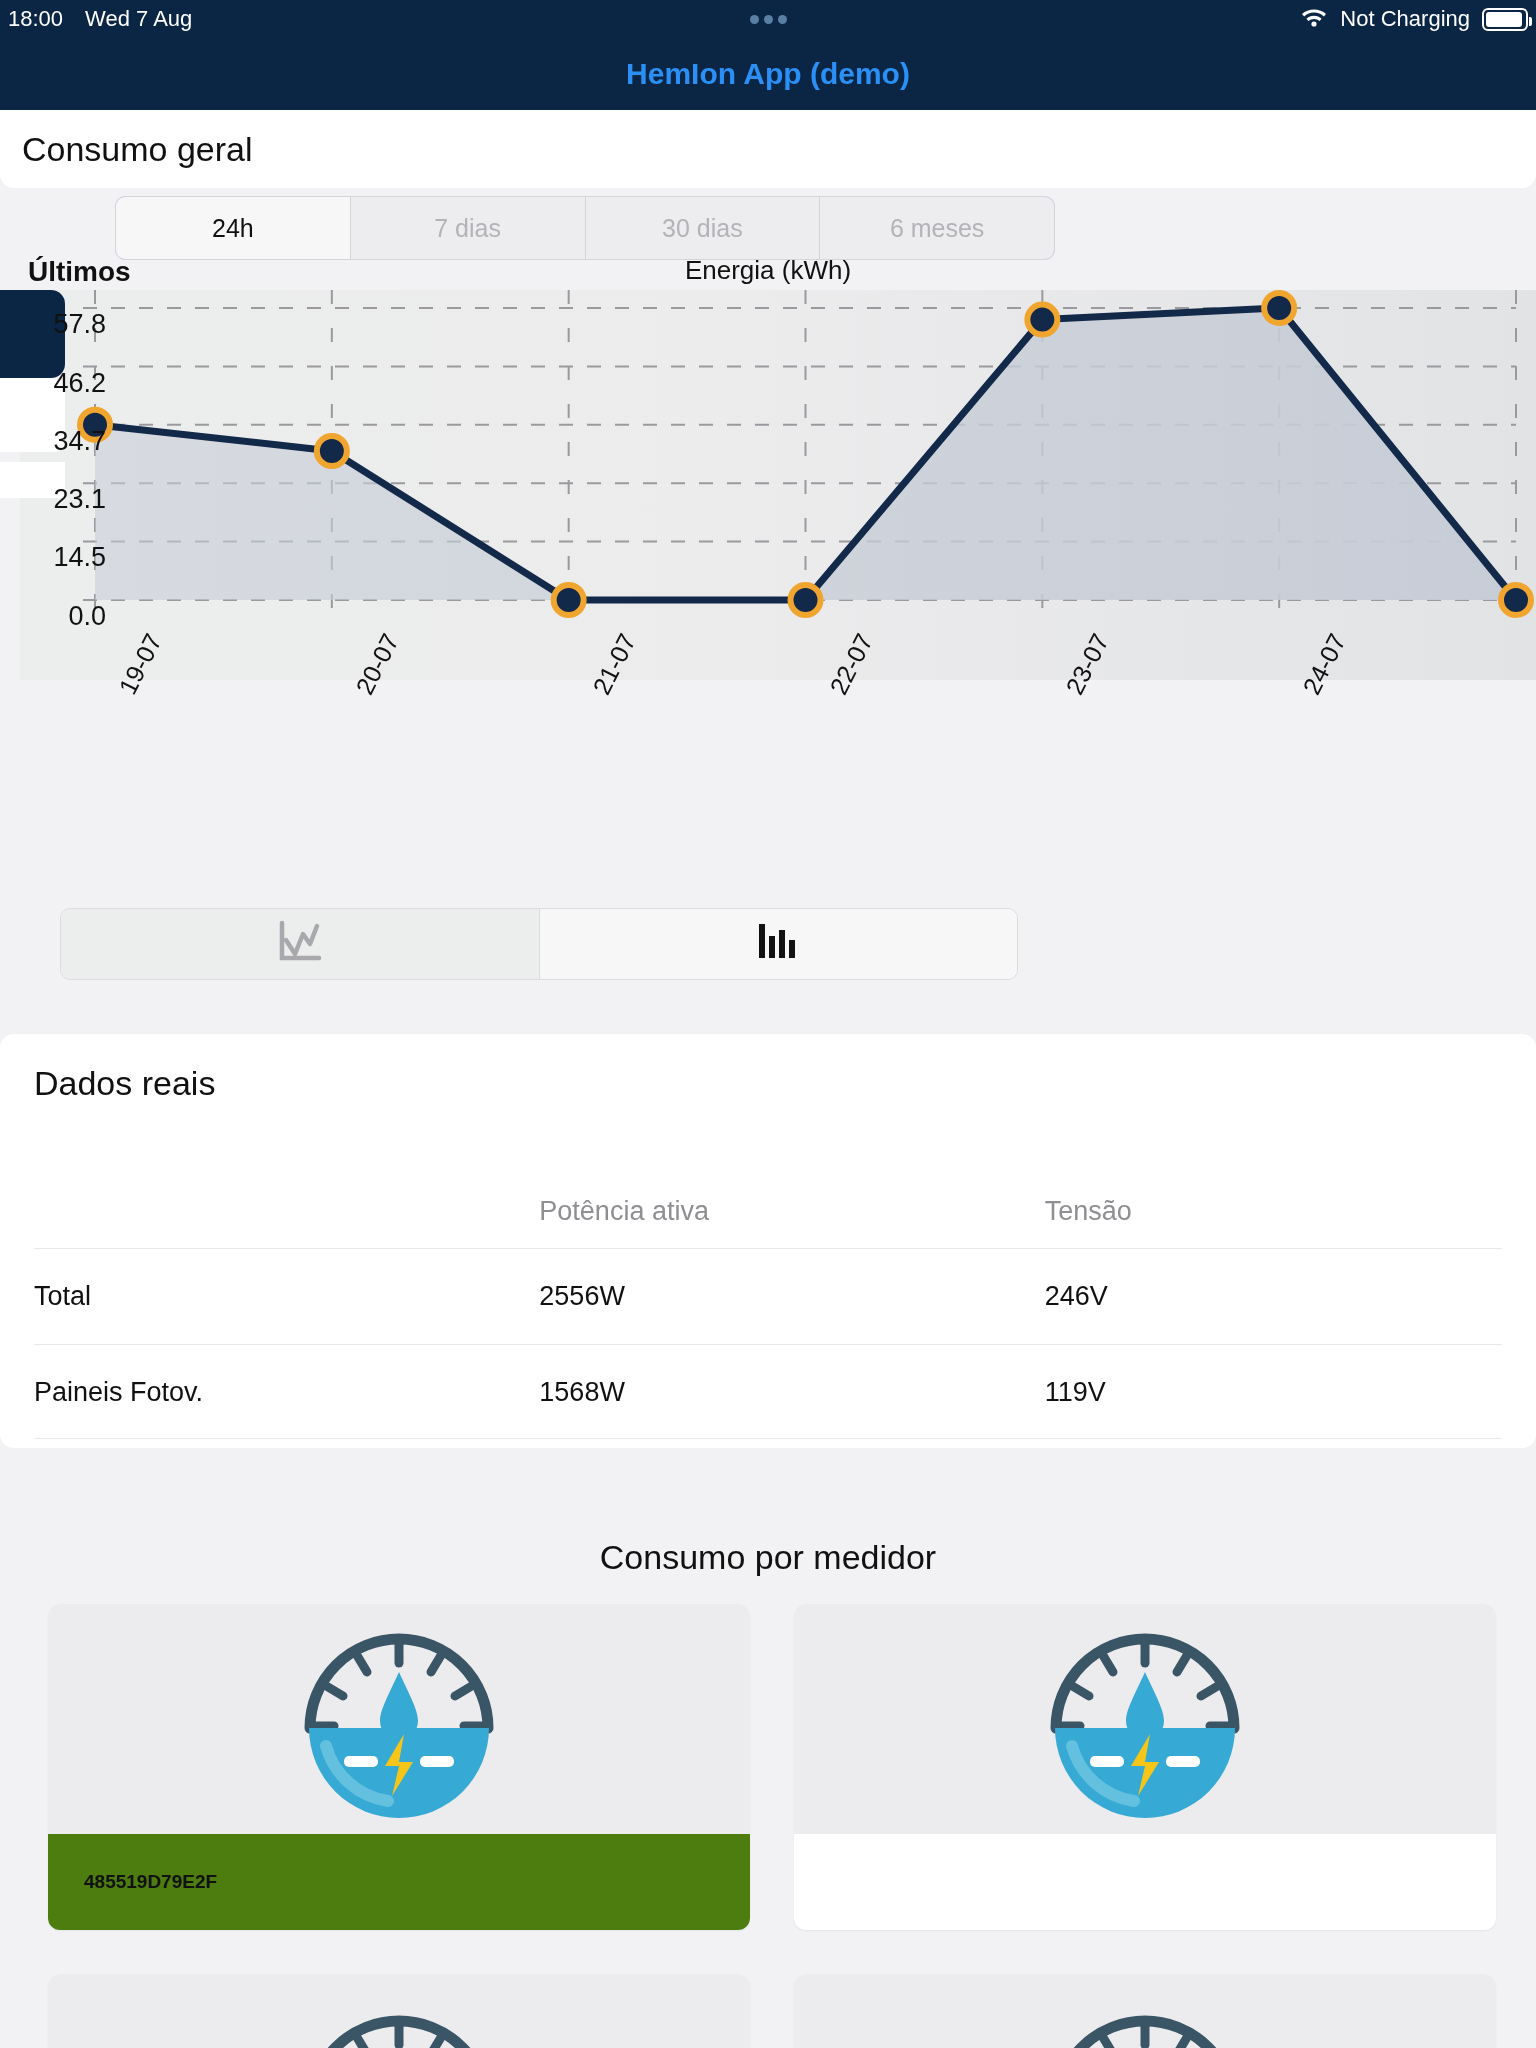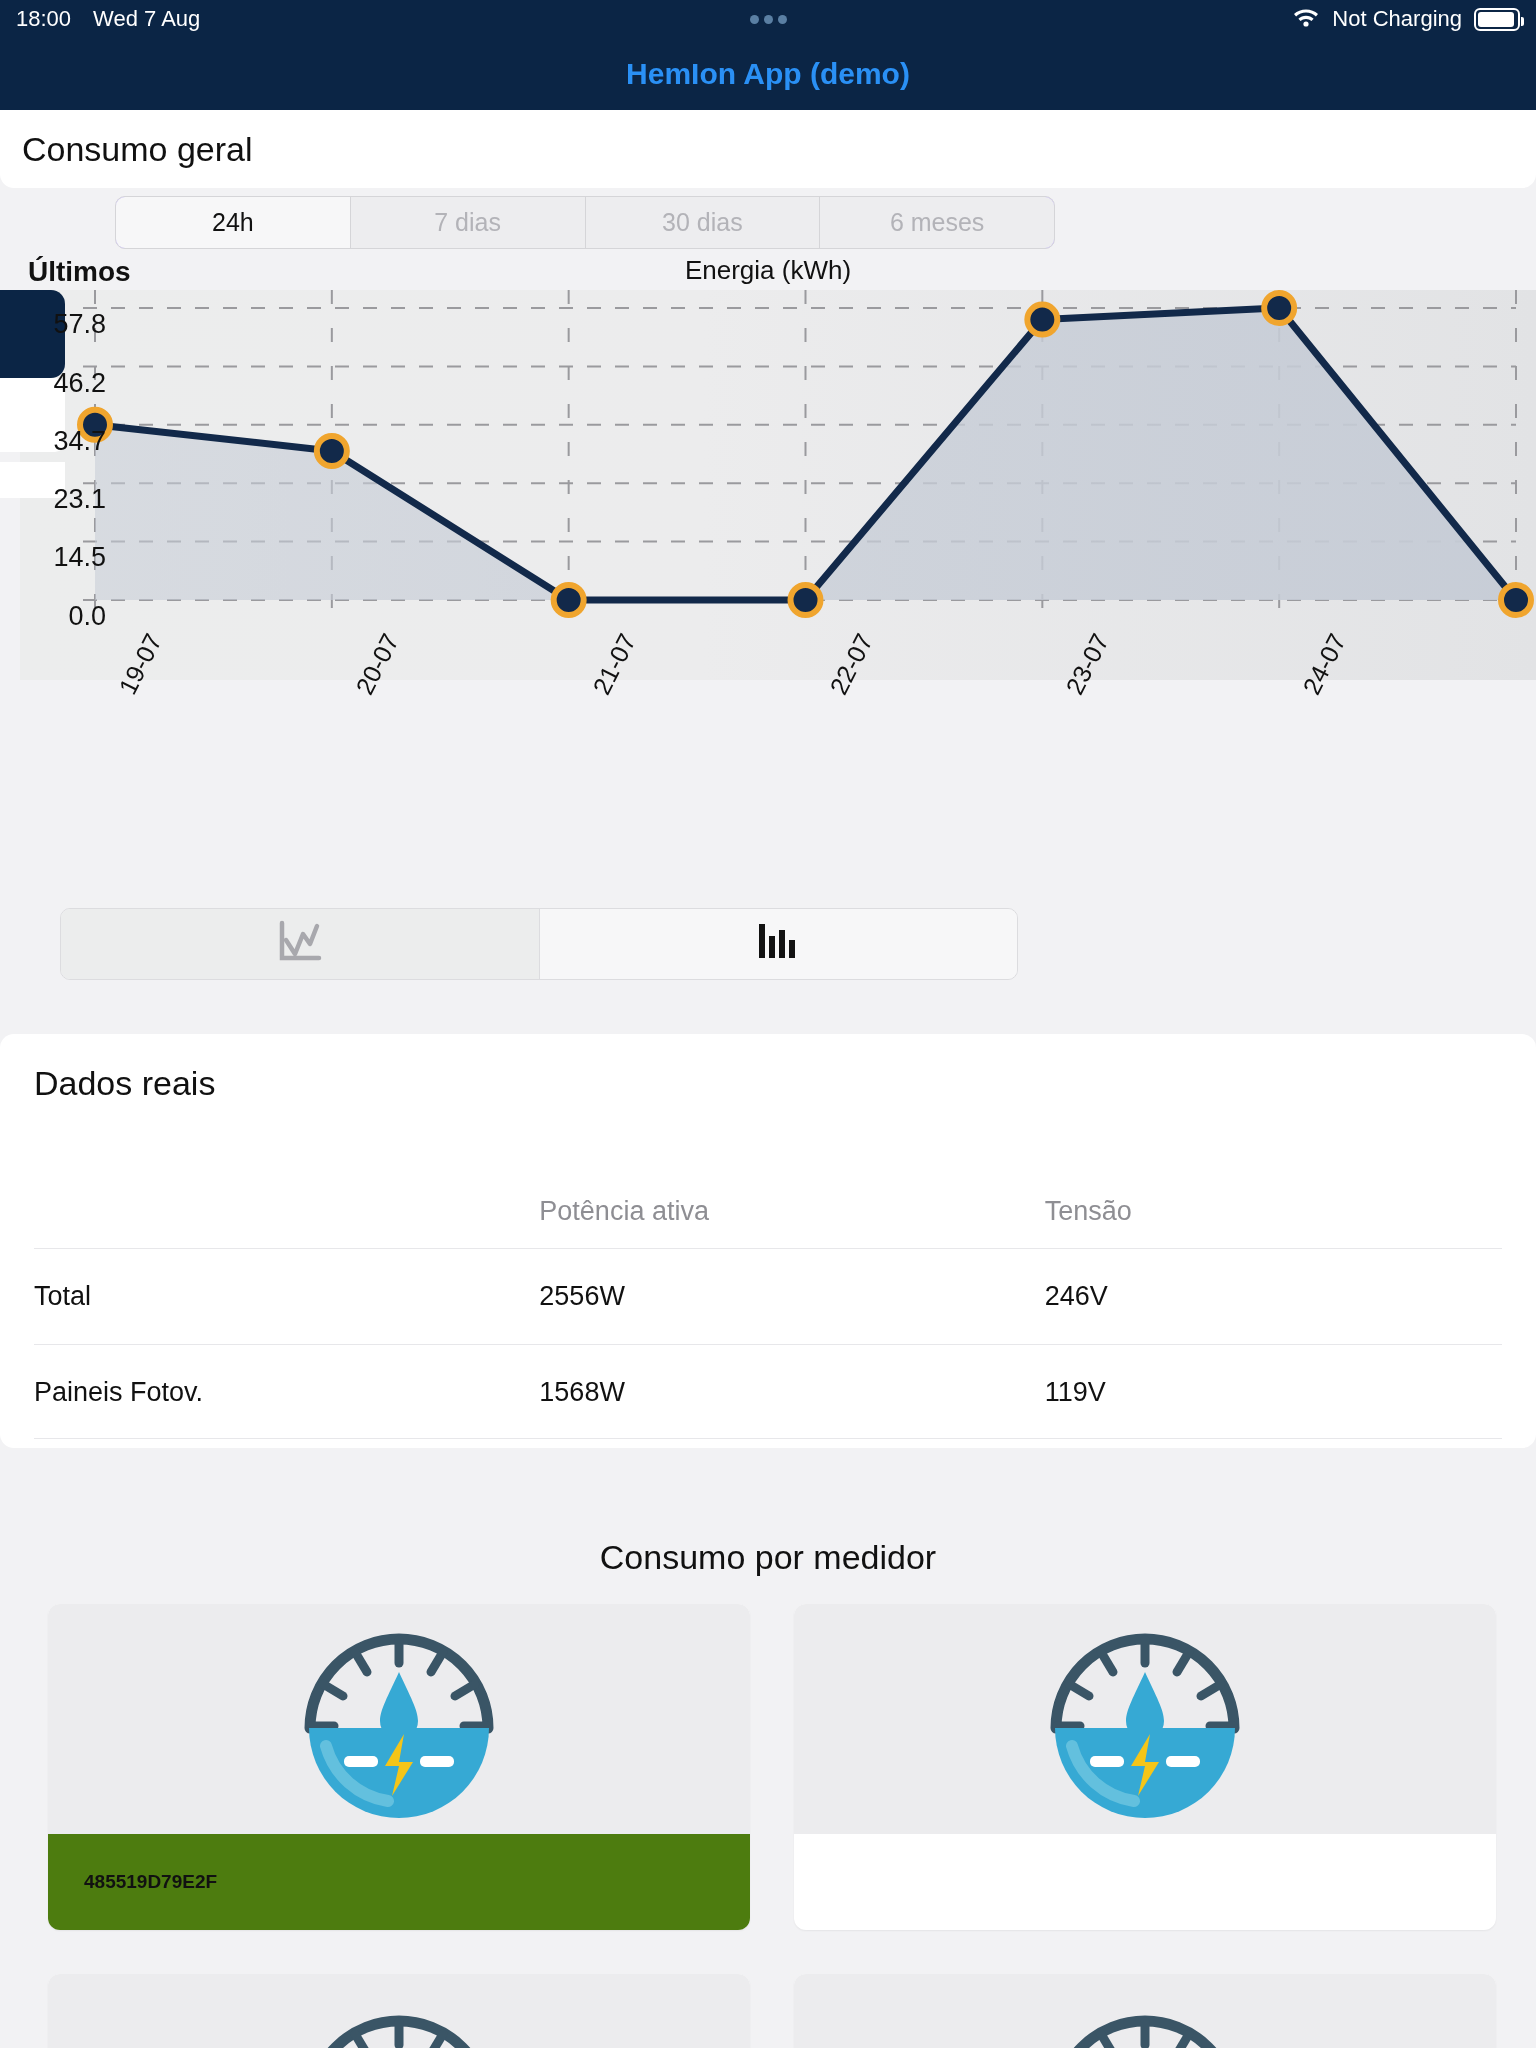--- a/index.html
+++ b/index.html
@@ -8,21 +8,21 @@
     font-family: "Liberation Sans", sans-serif;
     background: #ffffff;
     overflow: hidden;
   }
   #root { position: relative; width: 1536px; height: 2048px; background: #f2f2f4; }
 
   
   .statusbar {
     position: absolute; left: 0; top: 0; width: 1536px; height: 38px;
     background: #0b2545; color: #fff;
-    display: flex; align-items: center; padding: 0 16px;
+    display: flex; align-items: center; padding: 0 8px;
     font-size: 22px;
   }
   .sb-left { display: flex; align-items: center; gap: 22px; white-space: nowrap; }
   .sb-center { position: absolute; left: 0; right: 0; display: flex; justify-content: center; align-items: center; pointer-events: none; }
   .dots { display: flex; gap: 5px; }
   .dots i { width: 9px; height: 9px; background: #5a7fa3; border-radius: 50%; display: block; }
   .sb-right { margin-left: auto; display: flex; align-items: center; gap: 12px; white-space: nowrap; }
   .batt { width: 46px; height: 23px; border: 2px solid #fff; border-radius: 6px; position: relative; display: inline-block; }
   .batt::after { content: ""; position: absolute; right: -6px; top: 7px; width: 3px; height: 9px; background: #fff; border-radius: 0 2px 2px 0; }
   .batt i { position: absolute; left: 2px; top: 2px; bottom: 2px; width: 36px; background: #fff; border-radius: 3px; display: block; }
@@ -58,21 +58,21 @@
   .white-blob1 {
     position: absolute; left: -60px; top: 378px; width: 125px; height: 74px;
     background: #ffffff; border-radius: 0 10px 10px 0; z-index: 4;
   }
   .white-blob2 {
     position: absolute; left: -60px; top: 462px; width: 125px; height: 36px;
     background: #ffffff; z-index: 4;
   }
 
   .segmented {
-    position: absolute; left: 115px; top: 196px; width: 940px; height: 53px;
+    position: absolute; left: 115px; top: 196px; width: 940px; height: 64px;
     display: flex; border: 1px solid #d5d5d8; border-radius: 10px; overflow: hidden;
     background: #c4b5fd; z-index: 3;
   }
   .seg {
     flex: 1; display: flex; align-items: center; justify-content: center;
     font-size: 25px; color: #b3b3b8; border-right: 1px solid #d5d5d8;
     background: #ededef;
   }
   .seg:last-child { border-right: none; }
   .seg.active { background: #f7f7f8; color: #111; }

